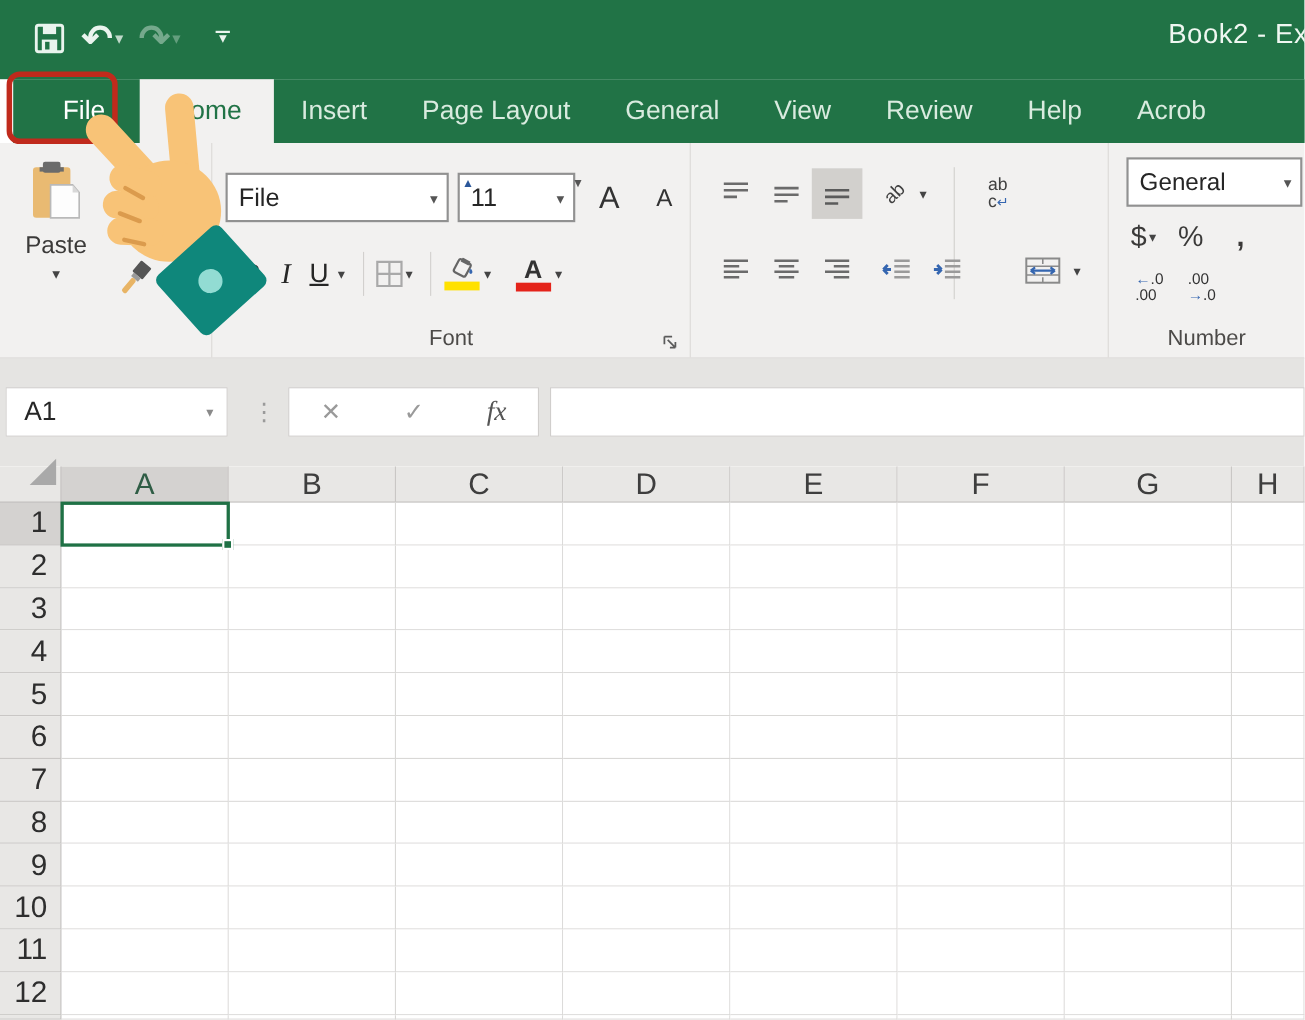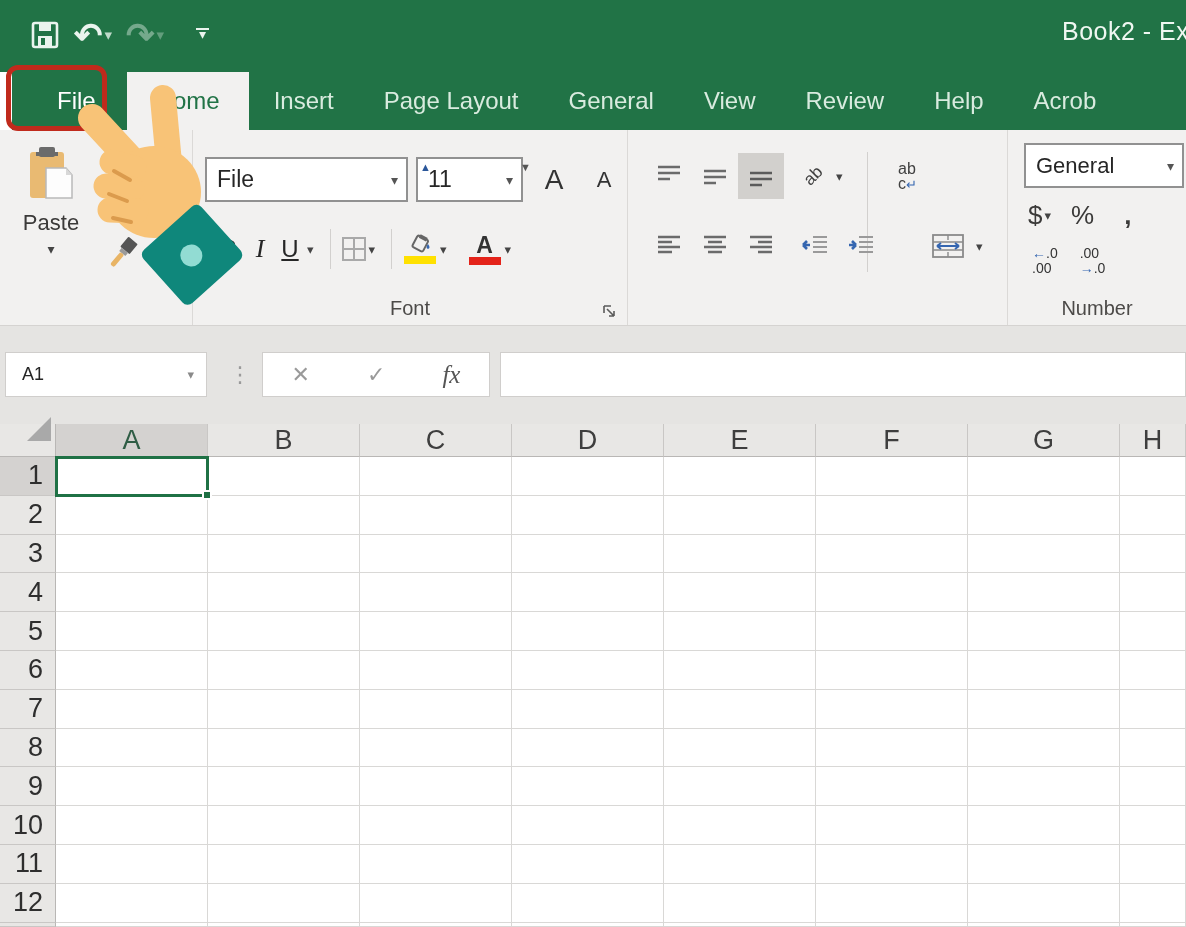--- a/index.html
+++ b/index.html
@@ -76,21 +76,21 @@
   
   .num-combo { left:16px; top:13px; width:160px; height:45px; }
   .num-row { position:absolute; left:20px; top:70px; display:flex; align-items:center; font-size:26px; color:#3B3A39; }
   .dec-row { position:absolute; left:24px; top:116px; display:flex; gap:22px; }
   .dec-btn { font-size:14px; line-height:15px; color:#333; text-align:left; }
   .dec-btn .bluearr { color:#3566B0; }
 
   
   .formula-row { position:absolute; left:0; top:326px; width:1186px; height:98px; background:#E5E4E2; }
   .namebox { position:absolute; left:5px; top:26px; width:202px; height:45px; background:#fff; border:1px solid #D0CECC; display:flex; align-items:center; }
-  .namebox .val { flex:1; padding-left:16px; font-size:18px; color:#262626; }
+  .namebox .val { flex:1; padding-left:16px; font-size:24px; color:#262626; }
   .namebox .arrow { font-size:13px; color:#8a8a8a; padding-right:12px; }
   .fdots { position:absolute; left:226px; top:26px; width:28px; height:45px; display:flex; align-items:center; justify-content:center; color:#9a9a9a; font-size:22px; }
   .fcluster { position:absolute; left:262px; top:26px; width:228px; height:45px; background:#fff; border:1px solid #D0CECC; display:flex; align-items:center; justify-content:space-around; }
   .fx-cancel { color:#9a9a9a; font-size:22px; }
   .fx-enter { color:#9a9a9a; font-size:22px; }
   .fx-label { font-family:"Liberation Serif", serif; font-style:italic; font-size:25px; color:#555; }
   .fx-input { position:absolute; left:500px; top:26px; width:686px; height:45px; background:#fff; border:1px solid #D0CECC; font-size:22px; padding:0 10px; outline:none; }
 
   
   .grid { position:absolute; left:0; top:424px; width:1186px; height:503px; background:#fff;

